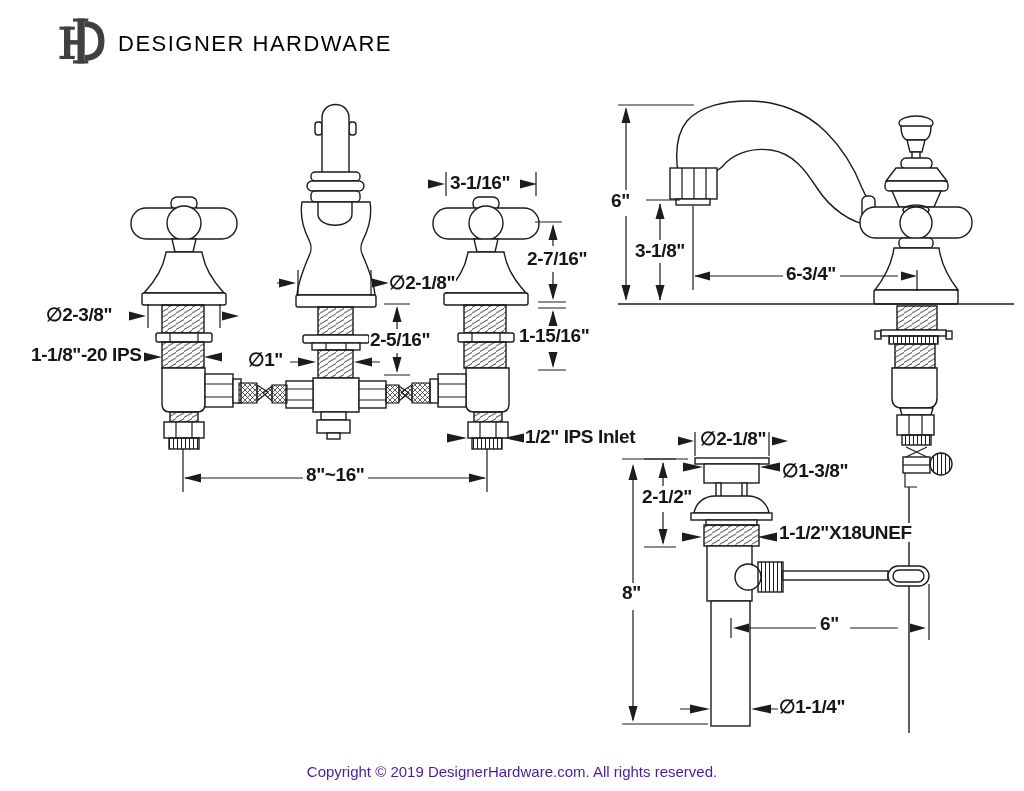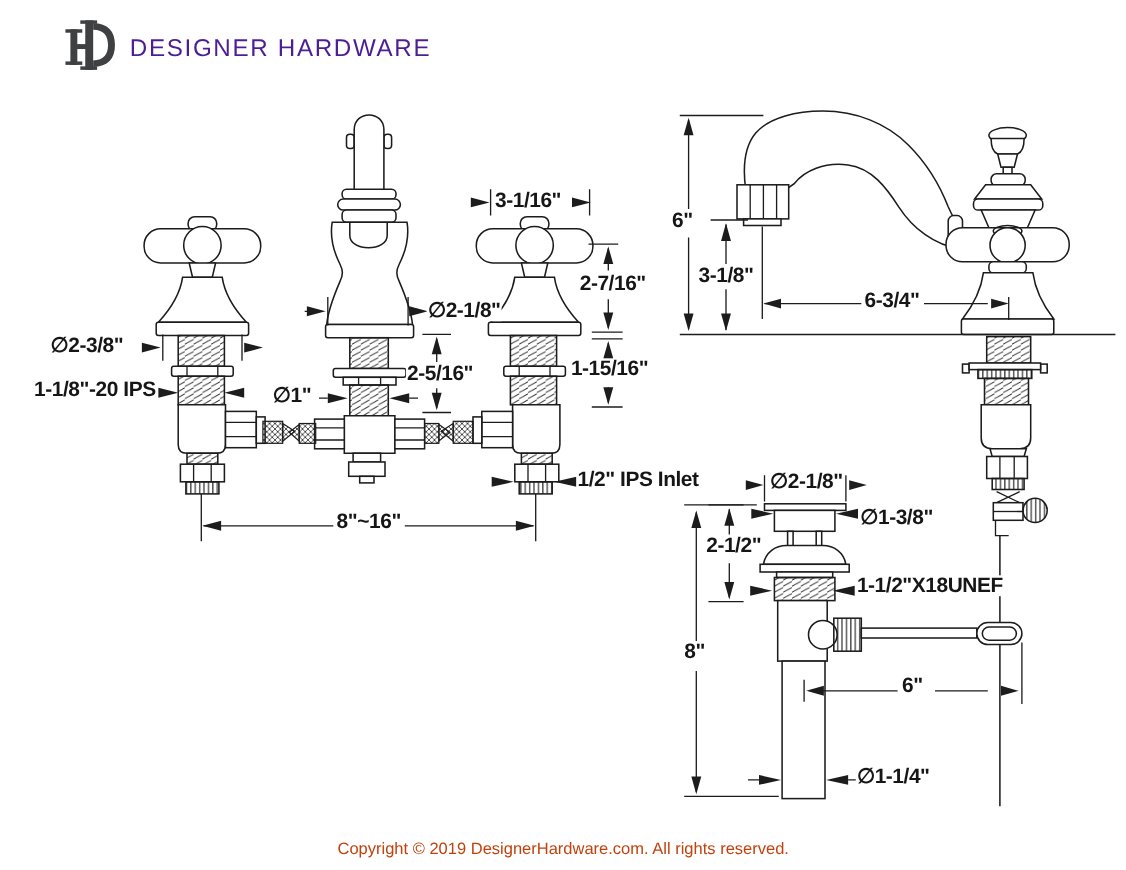--- a/index.html
+++ b/index.html
@@ -6,26 +6,26 @@
   body{
     width:1024px;height:791px;position:relative;background:#fff;
     font-family:"Liberation Sans",sans-serif;overflow:hidden;
   }
   .dim{
     position:absolute;font-weight:bold;font-size:19px;line-height:1;
     color:#161616;background:#fff;white-space:nowrap;letter-spacing:-0.4px;
     padding:0 1px;
   }
   .brand{
-    position:absolute;left:118px;top:31px;font-size:22px;color:#4c1d95;
+    position:absolute;left:118px;top:31px;font-size:22px;color:#000000;
     letter-spacing:1.5px;font-weight:500;
   }
   .copyright{
     position:absolute;left:0;top:763px;width:100%;text-align:center;
-    font-size:15px;color:#c2410c;
+    font-size:15px;color:#4c1d95;
   }
   svg{position:absolute;left:0;top:0;}
   .ln{stroke:#1c1c1c;stroke-width:1.4;fill:none;}
   .wh{stroke:#1c1c1c;stroke-width:1.4;fill:#fff;}
   .ht{stroke:#1c1c1c;stroke-width:1.4;fill:url(#hatch);}
   .rb{stroke:#1c1c1c;stroke-width:1.4;fill:url(#rib);}
   .ms{stroke:#1c1c1c;stroke-width:1.1;fill:url(#mesh);}
   .dl{stroke:#1c1c1c;stroke-width:1.2;fill:none;}
   .ar{fill:#1c1c1c;stroke:none;}
   .logo-mark{fill:#3f4042;}

